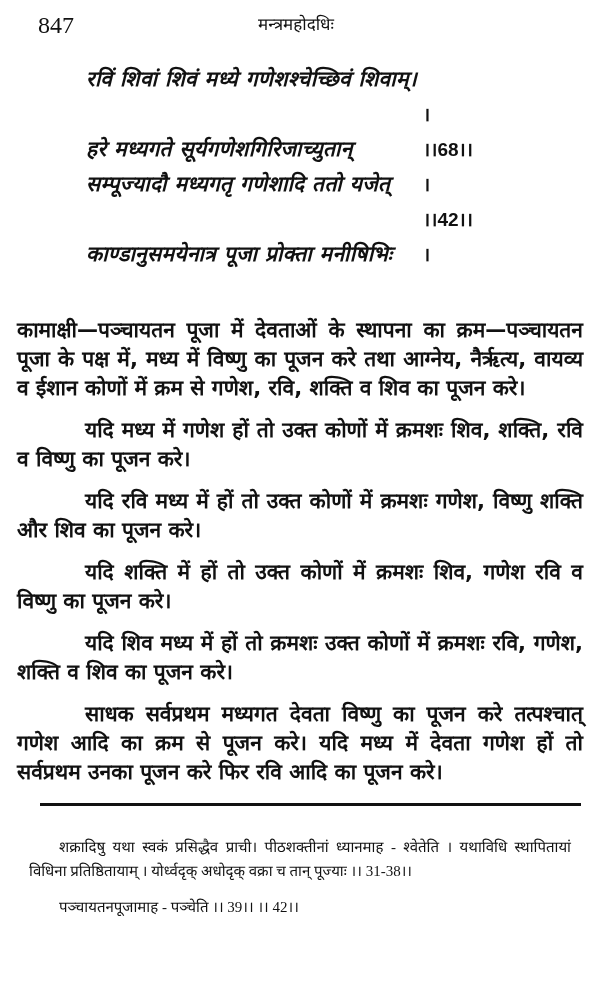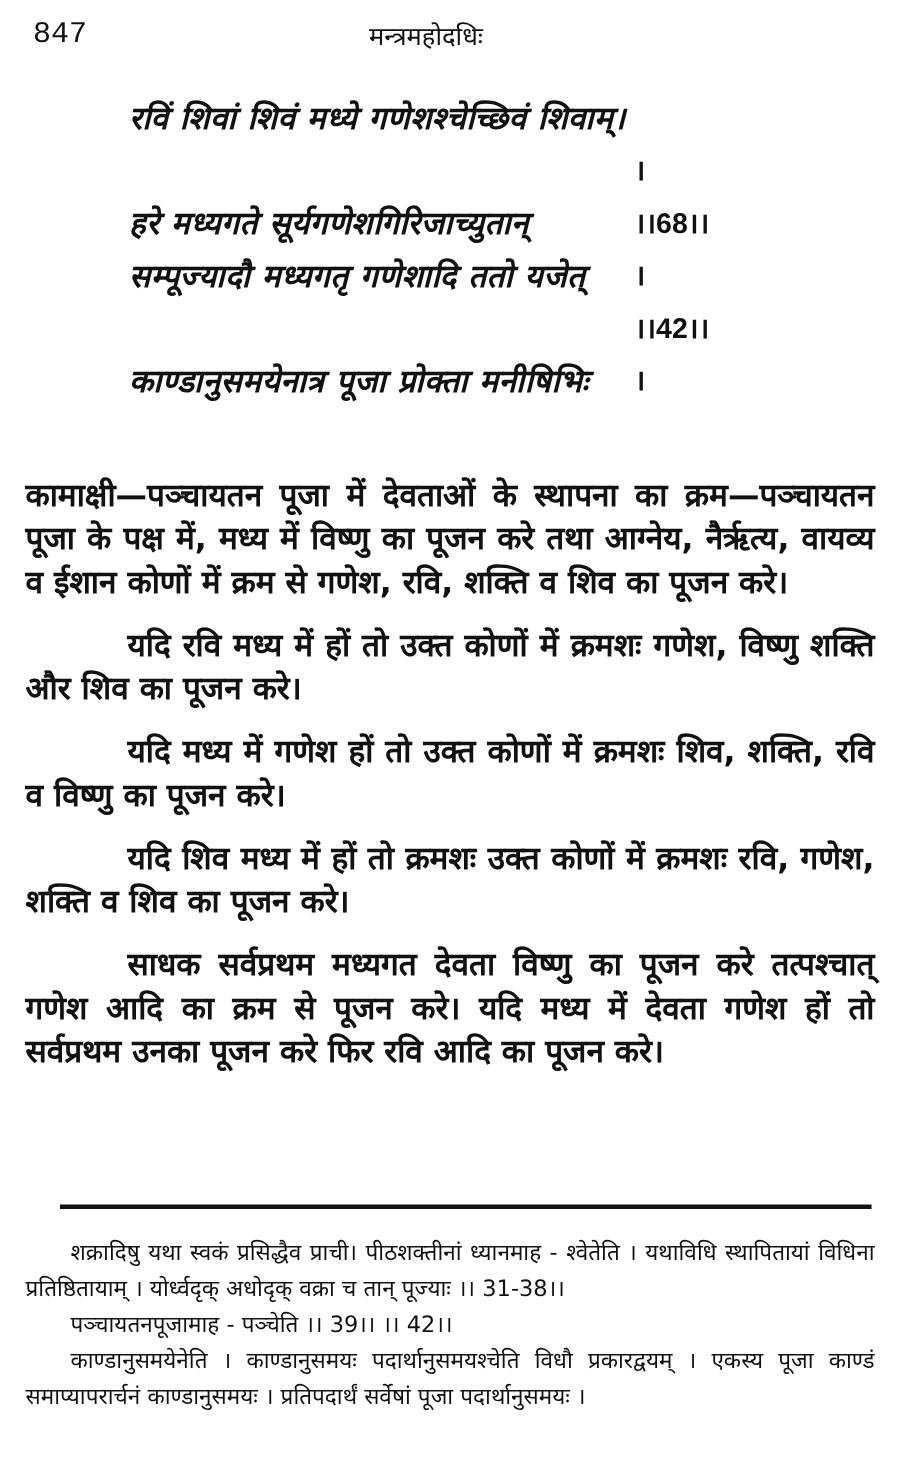--- a/index.html
+++ b/index.html
@@ -2,27 +2,28 @@
 <html><head>
 <meta charset="utf-8">
 <style>
   html, body { margin: 0; padding: 0; background: #ffffff; }
   body {
     width: 600px; height: 982px; position: relative; overflow: hidden;
     color: #111111;
     font-family: "DejaVu Sans", "Liberation Sans", sans-serif;
   }
   .page-number {
-    position: absolute; left: 22px; top: 12px;
-    font-family: Liberation Mono, monospace;
-    font-size: 20px;
+    position: absolute; left: 38px; top: 12px;
+    font-family: Liberation Serif, serif;
+    font-size: 24px;
   }
   .running-head {
     position: absolute; left: 0; width: 568px; top: 12px; text-align: center;
     font-size: 17px;
+    padding-left: 12px;
   }
   .verse-block { position: absolute; left: 86px; top: 62px; width: 500px; }
   .verse-line {
     position: relative; height: 35px; line-height: 35px;
     font-size: 21px; font-weight: bold; white-space: nowrap;
   }
   .verse-text { display: inline-block; letter-spacing: 0.3px; font-style: italic; }
   .verse-num {
     position: absolute; left: 337px; top: 0;
     font-family: "Liberation Sans", sans-serif; font-size: 19px; font-weight: bold;
@@ -35,21 +36,21 @@
   .commentary p.indent { text-indent: 68px; }
   .commentary .lead { font-weight: bold; }
   .rule {
     position: absolute; left: 40px; top: 803px; width: 541px; height: 3px;
     background: #111111;
   }
   .footnotes {
     position: absolute; left: 17px; top: 823px; width: 566px;
     font-size: 15px; line-height: 24px;
   }
-  .footnotes p { margin: 0; text-align: justify; text-align-last: left; }
+  .footnotes p { margin: 12px; text-align: justify; text-align-last: left; font-family: Liberation Serif, serif; }
   .footnotes p.indent { text-indent: 30px; }
 </style>
 </head>
 <body>
 
 <div>
   <div class="page-number">847</div>
   <div class="running-head">मन्त्रमहोदधिः</div>
 
   <div class="verse-block">
@@ -72,26 +73,26 @@
       <span class="verse-num">।।42।।</span>
     </div>
     <div class="verse-line">
       <span class="verse-text">काण्डानुसमयेनात्र पूजा प्रोक्ता मनीषिभिः</span>
       <span class="verse-num">।</span>
     </div>
   </div>
 
   <div class="commentary">
     <p><span class="lead">कामाक्षी—पञ्चायतन पूजा में देवताओं के स्थापना का क्रम—</span><span>पञ्चायतन पूजा के पक्ष में, मध्य में विष्णु का पूजन करे तथा आग्नेय, नैर्ऋत्य, वायव्य व ईशान कोणों में क्रम से गणेश, रवि, शक्ति व शिव का पूजन करे।</span></p>
+    <p class="indent">यदि मध्य में गणेश हों तो उक्त कोणों में क्रमशः शिव, शक्ति, रवि व विष्णु का पूजन करे।</p>
     <p class="indent">यदि रवि मध्य में हों तो उक्त कोणों में क्रमशः गणेश, विष्णु शक्ति और शिव का पूजन करे।</p>
-    <p class="indent">यदि मध्य में गणेश हों तो उक्त कोणों में क्रमशः शिव, शक्ति, रवि व विष्णु का पूजन करे।</p>
+    <p class="indent">यदि शक्ति में हों तो उक्त कोणों में क्रमशः शिव, गणेश रवि व विष्णु का पूजन करे।</p>
     <p class="indent">यदि शिव मध्य में हों तो क्रमशः उक्त कोणों में क्रमशः रवि, गणेश, शक्ति व शिव का पूजन करे।</p>
     <p class="indent">साधक सर्वप्रथम मध्यगत देवता विष्णु का पूजन करे तत्पश्चात् गणेश आदि का क्रम से पूजन करे। यदि मध्य में देवता गणेश हों तो सर्वप्रथम उनका पूजन करे फिर रवि आदि का पूजन करे।</p>
   </div>
 
   <div class="rule"></div>
 
   <div class="footnotes">
     <p class="indent">शक्रादिषु यथा स्वकं प्रसिद्धैव प्राची। पीठशक्तीनां ध्यानमाह - श्वेतेति । यथाविधि स्थापितायां विधिना प्रतिष्ठितायाम् । योर्ध्वदृक् अधोदृक् वक्रा च तान् पूज्याः ।। 31-38।।</p>
     <p class="indent">पञ्चायतनपूजामाह - पञ्चेति ।। 39।। ।। 42।।</p>
-    <p class="indent">काण्डानुसमयेनेति । काण्डानुसमयः पदार्थानुसमयश्चेति विधौ प्रकारद्वयम् । एकस्य पूजा काण्डं समाप्यापरार्चनं काण्डानुसमयः । प्रतिपदार्थं सर्वेषां पूजा पदार्थानुसमयः ।</p>
   </div>
 </div>
 
 </body></html>

